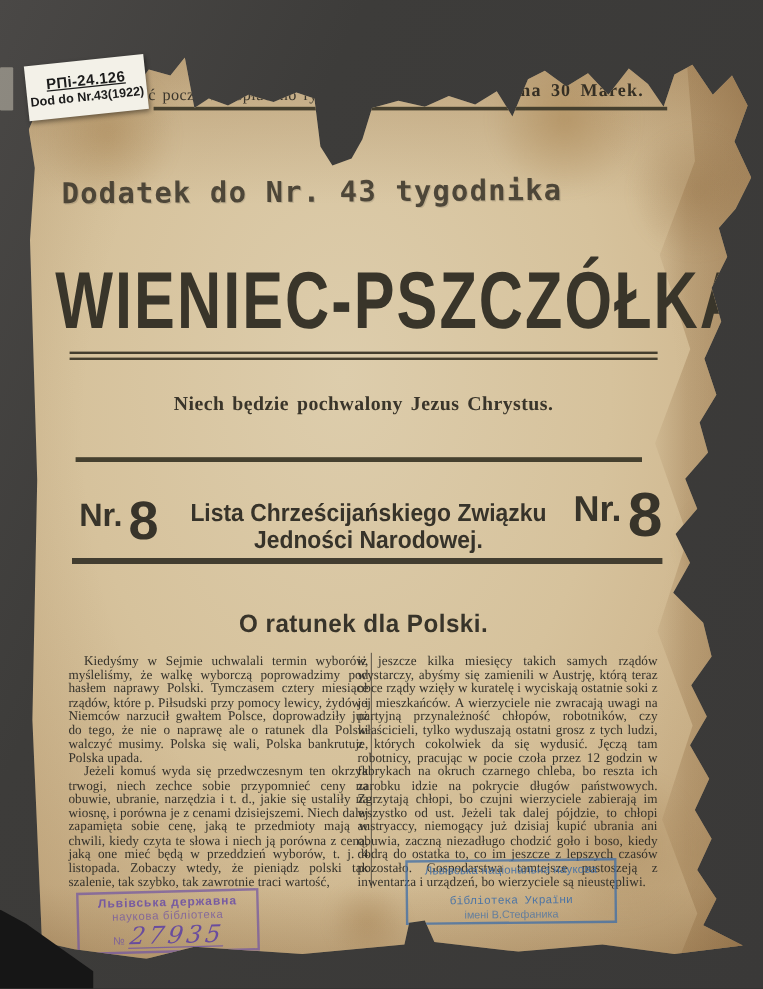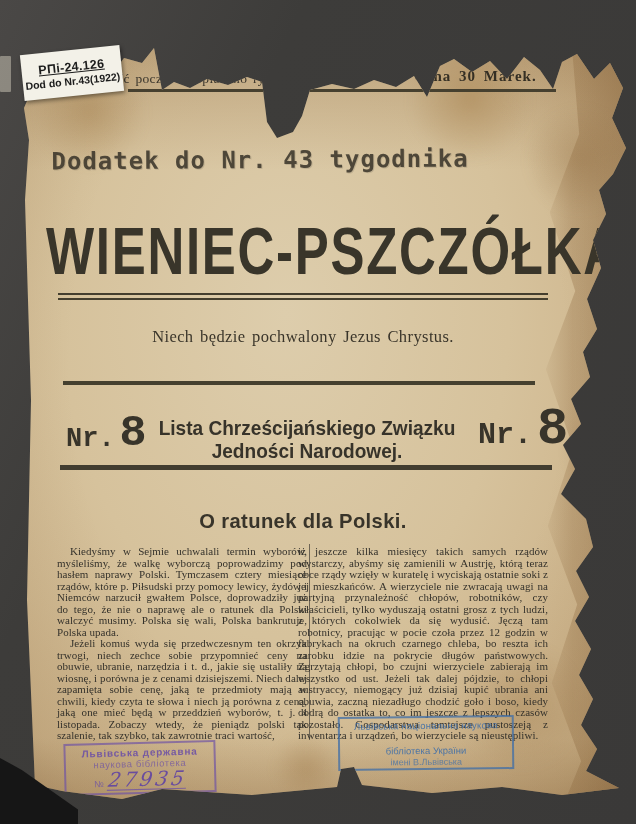--- a/index.html
+++ b/index.html
@@ -91,25 +91,25 @@
     letter-spacing:1px;color:rgba(62,56,44,.88);text-shadow:1px 1px 0 rgba(0,0,0,.12);
     transform:rotate(-.4deg);
   }
   .big-title{
     left:-2px;top:212px;width:640px;text-align:center;white-space:nowrap;
     font-family:"Liberation Sans", sans-serif;font-weight:bold;font-size:60px;
     letter-spacing:2px;color:#39352a;
     transform:scale(.85,1.12);transform-origin:50% 0;
   }
   .rule-title{left:58px;top:293px;width:490px;height:7px;border-top:2px solid #443e2e;border-bottom:2px solid #443e2e;}
-  .motto{left:58px;top:327px;width:490px;text-align:center;font-size:16.5px;font-weight:normal;color:#3a352a;letter-spacing:.4px;word-spacing:2px;}
+  .motto{left:58px;top:327px;width:490px;text-align:center;font-size:16.5px;font-weight:bold;color:#3a352a;letter-spacing:.4px;word-spacing:2px;}
   .rule-motto{left:63px;top:381px;width:472px;height:3.5px;background:#45402f;}
 
   
-  .nrblock{display:flex;align-items:flex-end;gap:5px;font-family:Liberation Mono, monospace;font-weight:bold;color:#38342a;}
+  .nrblock{display:flex;align-items:flex-start;gap:5px;font-family:Liberation Sans, sans-serif;font-weight:bold;color:#38342a;}
   .nr-left{left:66px;top:414px;}
   .nr-left .nr{font-size:27px;}
   .nr-left .num{font-size:45px;line-height:40px;}
   .nr-right{left:478px;top:408px;}
   .nr-right .nr{font-size:30px;}
   .nr-right .num{font-size:52px;line-height:44px;}
   .list-title{
     left:146px;top:416px;width:322px;text-align:center;
     font-family:"Liberation Sans", sans-serif;font-weight:bold;font-size:20.5px;line-height:23px;
     color:#37332a;transform:scaleX(.93);transform-origin:center;
@@ -144,21 +144,21 @@
     font-family:"DejaVu Serif", serif;font-style:italic;font-size:20px;letter-spacing:3px;
     transform:skewX(-10deg);border-bottom:1.5px solid rgba(112,84,164,.8);line-height:19px;
     color:rgba(100,72,160,.95);
   }
   .stamp-blue{
     left:338px;top:716px;width:176px;height:54px;
     border:2.5px solid rgba(62,110,168,.75);transform:rotate(-.6deg);
     color:rgba(62,110,168,.9);font-family:"Liberation Sans", sans-serif;
   }
   .stamp-blue .b1{font-size:9.5px;letter-spacing:.2px;}
-  .stamp-blue .b2{font-size:9.5px;margin-top:14px;}
+  .stamp-blue .b2{font-size:9.5px;margin-top:14px;font-family:Liberation Mono, monospace;}
   .stamp-blue .b3{font-size:9px;margin-top:1px;opacity:.8;}
 </style>
 </head>
 <body>
 
 <div id="scene">
 
   <div class="paper">
     <div class="edge-top"></div>
     <div class="edge-right"></div>
@@ -196,21 +196,21 @@
       <p>Jeżeli komuś wyda się przedwczesnym ten okrzyk trwogi, niech zechce sobie przypomnieć ceny na obuwie, ubranie, narzędzia i t. d., jakie się ustaliły na wiosnę, i porówna je z cenami dzisiejszemi. Niech dalej zapamięta sobie cenę, jaką te przedmioty mają w chwili, kiedy czyta te słowa i niech ją porówna z ceną, jaką one mieć będą w przeddzień wyborów, t. j. 4 listopada. Zobaczy wtedy, że pieniądz polski tak szalenie, tak szybko, tak zawrotnie traci wartość,</p>
     </div>
     <div class="abs col-divider"></div>
     <div class="abs col col-right">
       <p class="noindent">iż jeszcze kilka miesięcy takich samych rządów wystarczy, abyśmy się zamienili w Austrję, którą teraz obce rządy wzięły w kuratelę i wyciskają ostatnie soki z jej mieszkańców. A wierzyciele nie zwracają uwagi na partyjną przynależność chłopów, robotników, czy właścicieli, tylko wyduszają ostatni grosz z tych ludzi, z których cokolwiek da się wydusić. Jęczą tam robotnicy, pracując w pocie czoła przez 12 godzin w fabrykach na okruch czarnego chleba, bo reszta ich zarobku idzie na pokrycie długów państwowych. Zgrzytają chłopi, bo czujni wierzyciele zabierają im wszystko od ust. Jeżeli tak dalej pójdzie, to chłopi austryaccy, niemogący już dzisiaj kupić ubrania ani obuwia, zaczną niezadługo chodzić goło i boso, kiedy dodrą do ostatka to, co im jeszcze z lepszych czasów pozostało. Gospodarstwa tamtejsze pustoszeją z inwentarza i urządzeń, bo wierzyciele są nieustępliwi.</p>
     </div>
 
     <div class="stamp stamp-blue">
       <div class="b1">Львівська національна наукова</div>
       <div class="b2">бібліотека України</div>
-      <div class="b3">імені В.Львівська</div>
+      <div class="b3">імені В.Стефаника</div>
     </div>
     <div class="stamp stamp-purple">
       <div class="s1">Львівська державна</div>
       <div class="s2">наукова бібліотека</div>
       <div class="numrow">
         <span class="no">№</span>
         <span class="handnum">27935</span>
       </div>
     </div>
   </div>

